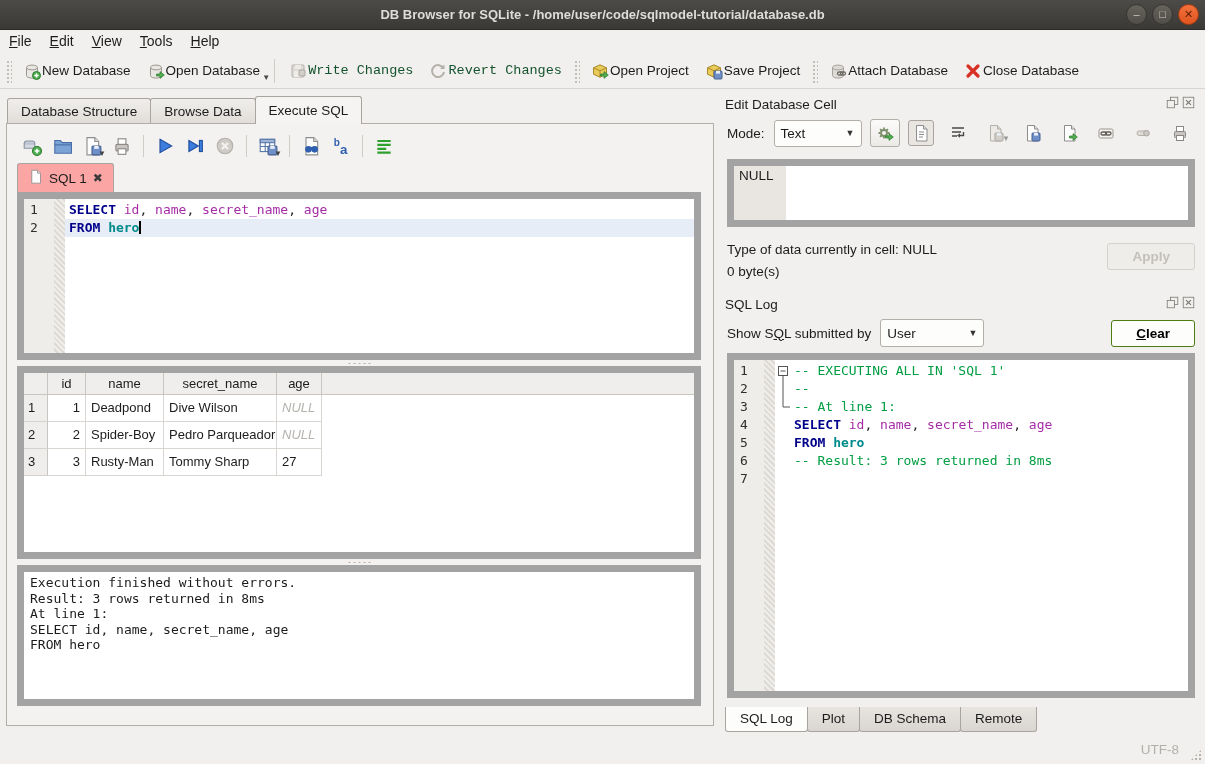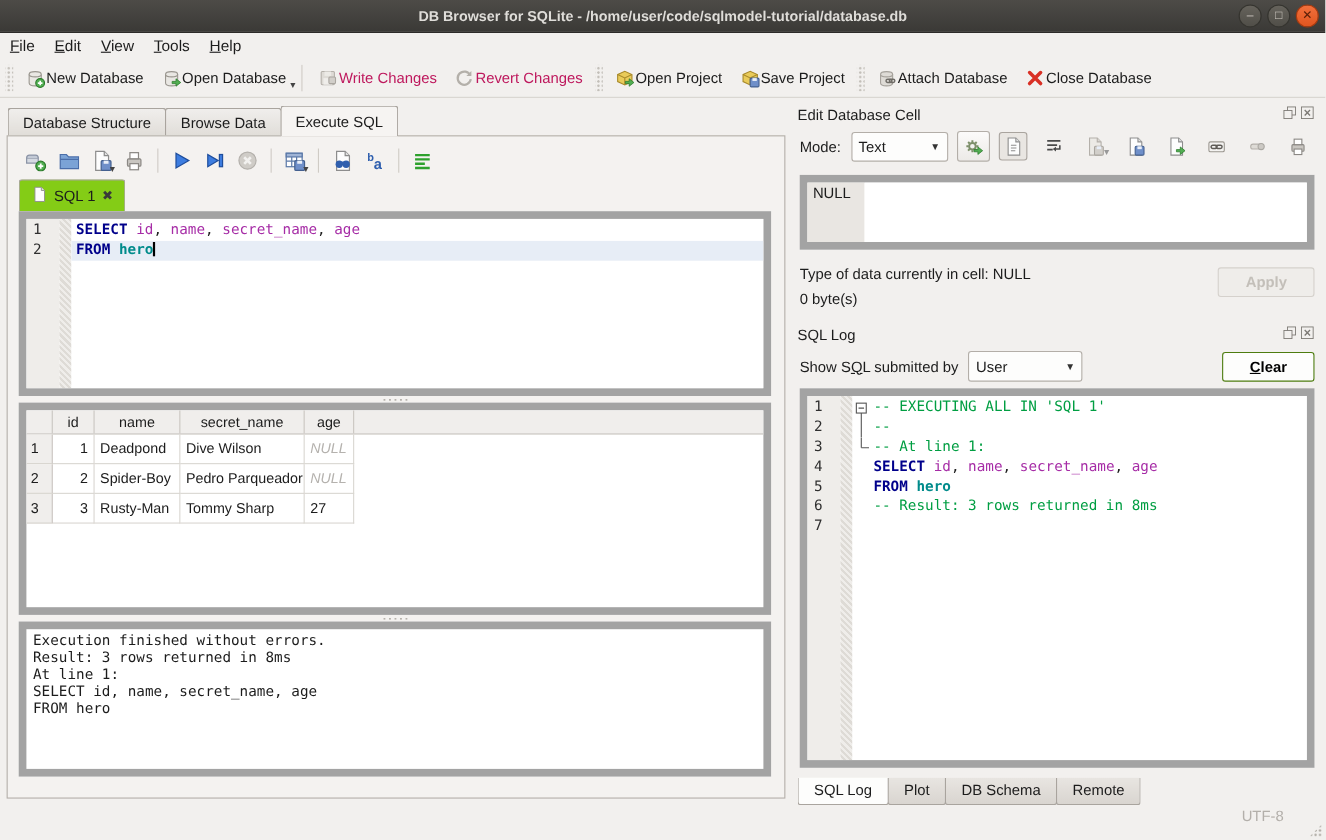--- a/index.html
+++ b/index.html
@@ -18,21 +18,21 @@
   .menubar { height:23px; display:flex; align-items:stretch; padding-left:0; background:#f2f0ee; flex:0 0 auto; }
   .menuitem { padding:3px 9px 0; font-size:14px; }
   .menuitem u { text-decoration:underline; }
 
   
   .toolbar { height:36px; display:flex; align-items:center; background:#f2f0ee; border-bottom:1px solid #d8d4cf; flex:0 0 auto; padding:0 2px; }
   .tb-handle { width:7px; height:24px; margin:0 3px; background-image:radial-gradient(#c2beb8 1px, transparent 1.2px); background-size:4px 4px; background-position:1px 1px; }
   .tb-sep { width:1px; height:24px; background:#cfcbc5; margin:0 6px; }
   .tb-btn { display:flex; align-items:center; gap:1px; padding:4px 8px; border-radius:3px; position:relative; }
   .tb-btn .lbl { font-size:13.5px; }
-  .tb-btn.disabled .lbl { color:#be185d; }
+  .tb-btn.disabled .lbl { color:#14532d;font-family:Liberation Mono, monospace; }
   .tb-btn .caret { font-size:8px; color:#444; position:absolute; right:-2px; bottom:2px; }
   .icon16 svg, .icon18 svg { display:block; }
 
   
   .main { flex:1 1 auto; display:flex; min-height:0; }
   .left { width:714px; flex:0 0 auto; display:flex; flex-direction:column; padding:7px 0 8px 6px; min-height:0; }
   .right { flex:1 1 auto; display:flex; flex-direction:column; padding:4px 8px 0 6px; min-height:0; }
 
   
   .tabbar { display:flex; align-items:flex-end; height:28px; flex:0 0 auto; padding-left:1px; }
@@ -41,21 +41,21 @@
   .tabcontent { flex:1 1 auto; border:1px solid #b3aea8; background:#f4f2f0; margin-top:-1px; display:flex; flex-direction:column; padding:6px; min-height:0; }
 
   
   .sqltoolbar { height:32px; display:flex; align-items:center; gap:4px; flex:0 0 auto; padding-left:6px; }
   .sq-btn { width:26px; height:26px; display:flex; align-items:center; justify-content:center; position:relative; }
   .sq-btn .caret { position:absolute; right:-1px; bottom:1px; font-size:8px; color:#444; }
   .sq-sep { width:1px; height:22px; background:#cfcbc5; margin:0 4px; }
 
   
   .subtabs { display:flex; align-items:flex-end; height:30px; flex:0 0 auto; padding-left:4px; }
-  .subtab { display:flex; align-items:center; gap:6px; padding:5px 10px; background:#84cc16; border:1px solid #a9a49e; border-bottom:none; border-radius:3px 3px 0 0; font-size:13.5px; }
+  .subtab { display:flex; align-items:center; gap:6px; padding:5px 10px; background:#fca5a5; border:1px solid #a9a49e; border-bottom:none; border-radius:3px 3px 0 0; font-size:13.5px; }
   .subtab .x { font-size:12px; color:#3a3a3a; font-weight:bold; }
 
   
   .frame { border:7px solid #a3a3a3; background:#fff; }
   .editor { height:168px; margin:0 6px 0 4px; display:flex; font-family:"DejaVu Sans Mono","Liberation Mono",monospace; font-size:13px; flex:0 0 auto; overflow:hidden; }
   .gutter { width:30px; background:#efedea; color:#2f2f2f; flex:0 0 auto; padding-top:2px; }
   .gutter div { height:18px; line-height:18px; padding-left:6px; }
   .hatch { width:11px; flex:0 0 auto; background:repeating-linear-gradient(45deg,#efedea 0 2px,#dedbd6 2px 4px); }
   .codecol { flex:1; padding-top:2px; background:#fff; min-width:0; }
   .codeline { height:18px; line-height:18px; padding-left:4px; white-space:pre; }
@@ -105,21 +105,21 @@
   .log { flex:1 1 auto; margin:2px 2px 0 4px; display:flex; font-family:"DejaVu Sans Mono","Liberation Mono",monospace; font-size:13px; overflow:hidden; min-height:0; }
   .foldcol { width:15px; flex:0 0 auto; background:#fff; padding-top:2px; }
   .foldcol div { height:18px; }
 
   
   .bottomtabs { height:27px; display:flex; align-items:flex-start; flex:0 0 auto; margin-top:9px; padding-left:2px; }
   .btab { padding:4px 14px 5px; font-size:13.5px; background:linear-gradient(#e8e5e1,#d9d5d0); border:1px solid #a9a49e; border-top:none; border-radius:0 0 3px 3px; margin-right:-1px; }
   .btab.active { background:#fdfdfc; position:relative; z-index:2; }
 
   
-  .statusbar { height:30px; flex:0 0 auto; display:flex; align-items:flex-start; justify-content:flex-end; padding-right:38px; position:relative; }
+  .statusbar { height:30px; flex:0 0 auto; display:flex; align-items:center; justify-content:flex-end; padding-right:26px; position:relative; }
   .statusbar .enc { color:#b3afaa; font-size:13.5px; }
   .grip { position:absolute; right:3px; bottom:3px; width:12px; height:12px; background-image:radial-gradient(#b5b1ab 1px, transparent 1.2px); background-size:4px 4px; clip-path:polygon(100% 0,100% 100%,0 100%); }
   .vsplit { width:3px; flex:0 0 auto; }
 </style>
 </head>
 <body>
 
 <div class="window">
 
   <div class="titlebar">

